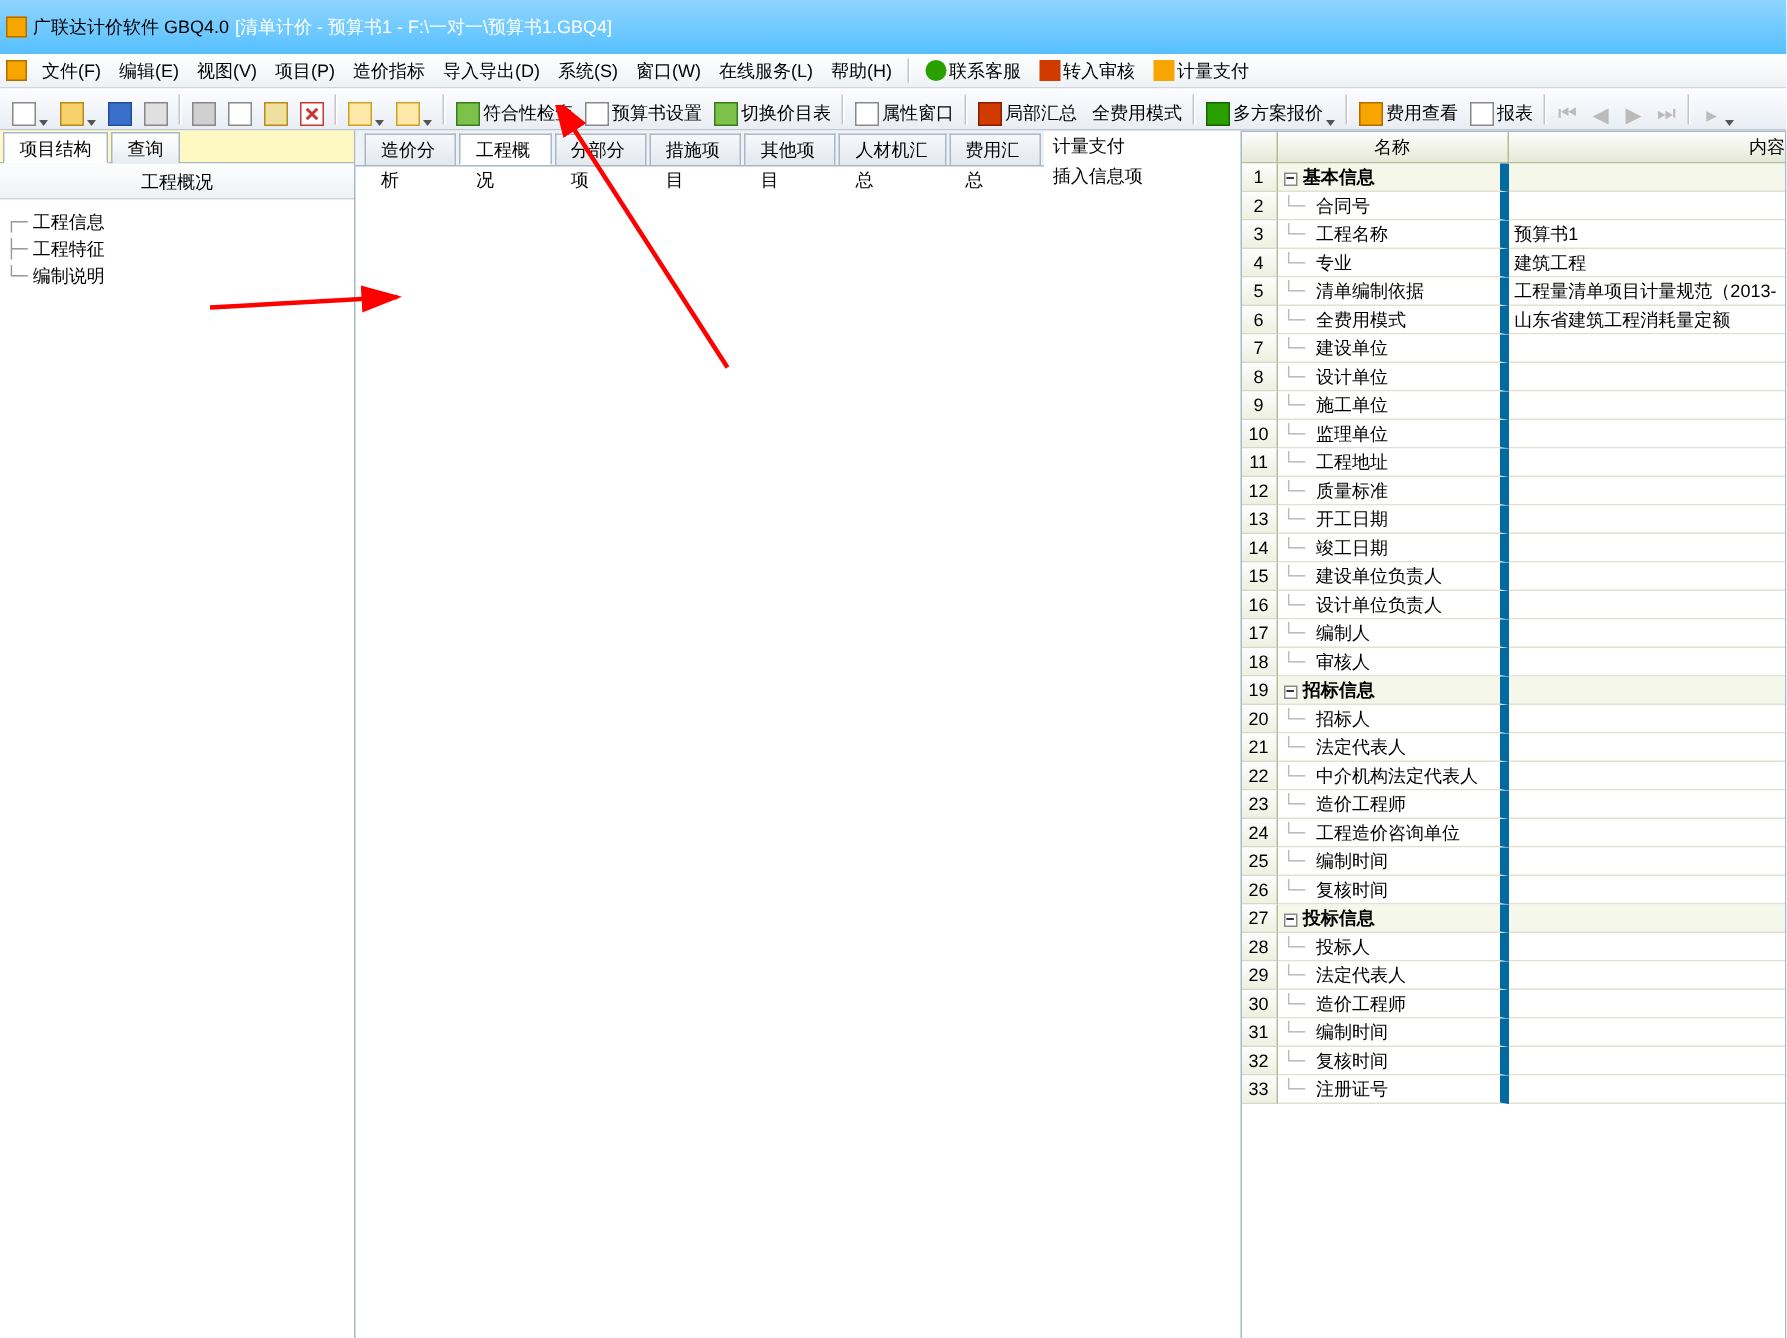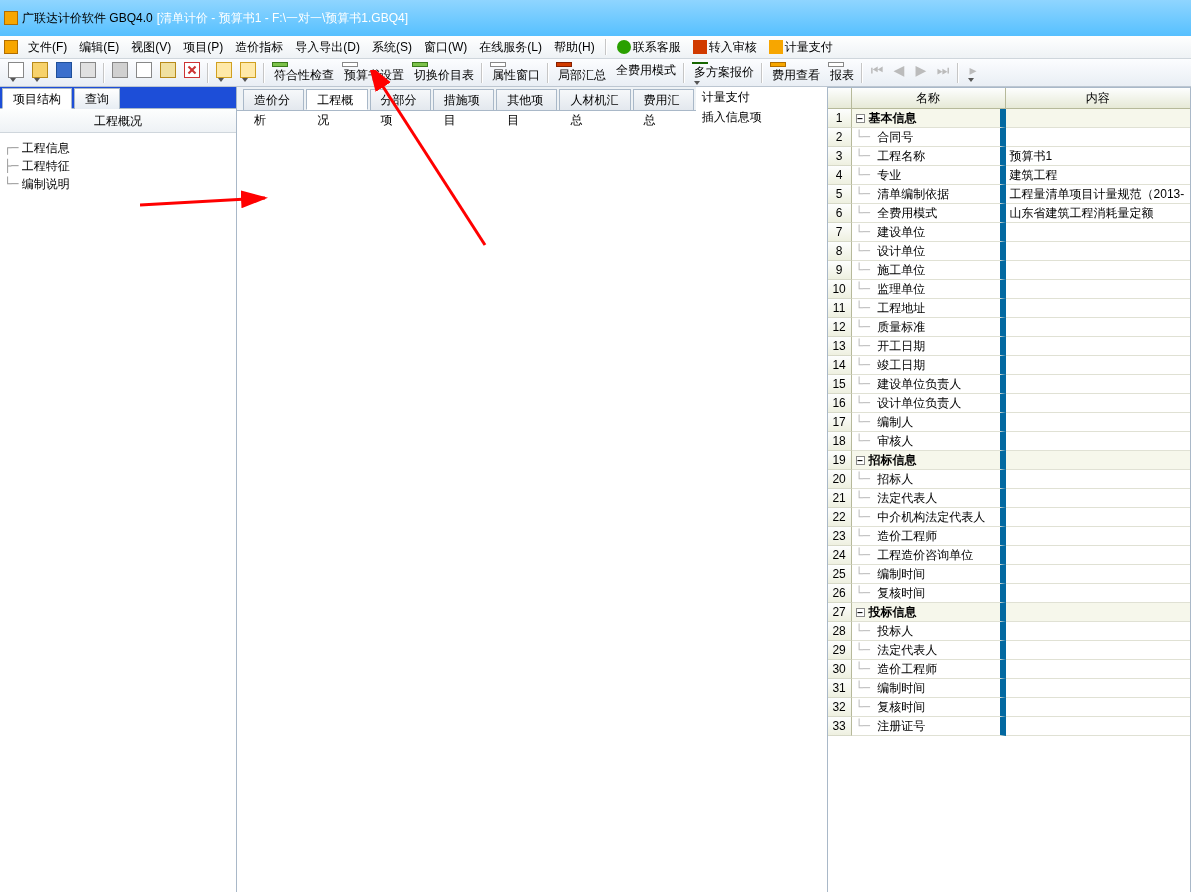--- a/index.html
+++ b/index.html
@@ -15,21 +15,21 @@
   .menu-bar { background: linear-gradient(#fff, #eef2f5); height: 23px; line-height: 23px; padding-left: 4px; border-bottom:1px solid #cfd6dc; display:flex; align-items:center; }
   .menu-bar .app-ico { width:14px; height:14px; background:#f7a600; margin-right:4px; display:inline-block; border:1px solid #b06d00; }
   .menu-item { display:inline-block; padding: 0 6px; cursor:default; }
   .menu-sep { display:inline-block; width:2px; height:16px; margin:0 4px; border-left:1px solid #c6c6c6; border-right:1px solid #fff; vertical-align:middle; }
   .menu-green { width:14px; height:14px; background:#2aa000; border-radius:7px; display:inline-block; vertical-align:middle; margin-right:2px;}
   .menu-red   { width:14px; height:14px; background:#d13b00; display:inline-block; vertical-align:middle; margin-right:2px;}
   .menu-orange{ width:14px; height:14px; background:#f7a600; display:inline-block; vertical-align:middle; margin-right:2px;}
   
   
   .toolbar { background: linear-gradient(#fcfdff, #e9eef4); height: 28px; border-bottom:1px solid #bcc6d1; display:flex; align-items:center; padding-left:4px; }
-  .tool-btn { display:inline-flex; align-items:flex-start; padding:0 4px; height:22px; cursor:default;flex-direction:column; }
+  .tool-btn { display:inline-flex; align-items:flex-end; padding:0 4px; height:22px; cursor:default; }
   .tool-sep { width:2px; height:20px; border-left:1px solid #c6c6c6; border-right:1px solid #fff; margin:0 3px;}
   .ico { width:16px; height:16px; display:inline-block; vertical-align:middle; }
   .ico-new { background:#fff; border:1px solid #888;}
   .ico-open { background:#f7d26b; border:1px solid #b78a1a;}
   .ico-save { background:#3b6fcc; border:1px solid #1f4f99;}
   .ico-refresh{ background:#e0e0e0; border:1px solid #888; position:relative;}
   .ico-undo  { background:#ffe9a8; border:1px solid #d0a020;}
   .ico-redo  { background:#ffe9a8; border:1px solid #d0a020;}
   .ico-cut   { background:#d0d0d0; border:1px solid #888;}
   .ico-copy  { background:#fff; border:1px solid #888;}
@@ -43,42 +43,42 @@
   .ico-multi { background:#2aa000; border:1px solid #166600;}
   .ico-look  { background:#f7a600; border:1px solid #b06d00;}
   .ico-report{ background:#fff; border:1px solid #888;}
   .ico-nav   { color:#bbb; font-size:14px; width:14px; text-align:center;}
   .tool-label{ margin-left:2px; }
   .dropdown-caret { display:inline-block; margin-left:2px; border-left:3px solid transparent; border-right:3px solid transparent; border-top:4px solid #555;}
   
   
   .main-layout { display:flex; height: calc(100vh - 71px);}
   .left-panel { width:237px; border-right:1px solid #a9b8c8; display:flex; flex-direction:column;}
-  .left-tabs { display:flex; height:22px; background:#1d4ed8; border-bottom:1px solid #a9b8c8; padding-left:2px; padding-top:1px;}
+  .left-tabs { display:flex; height:22px; background:#fef9c3; border-bottom:1px solid #a9b8c8; padding-left:2px; padding-top:1px;}
   .left-tab { padding:0 10px; height:21px; line-height:20px; border:1px solid #a9b8c8; border-bottom:none; margin-right:2px; background:linear-gradient(#fff,#e7edf3); cursor:default;}
   .left-tab.active { background:#fff; border-bottom:1px solid #fff; margin-bottom:-1px; font-weight:normal;}
   .left-header { text-align:center; height:24px; line-height:24px; background:linear-gradient(#fdfefe,#eef2f5); border-bottom:1px solid #cfd6dc;}
   .tree { padding:6px 4px; }
   .tree .dash { color:#999; font-family:monospace; }
   .tree .node { line-height:18px; }
   
   
   .right-panel { flex:1; display:flex; flex-direction:row;}
   .content-tabs { display:flex; height:24px; background:#eef2f5; padding-left:6px; padding-top:2px; border-bottom:1px solid #a9b8c8;}
   .content-tab { padding:0 10px; height:21px; line-height:20px; border:1px solid #a9b8c8; border-bottom:none; margin-right:2px; background:linear-gradient(#f6f8fa,#e3e8ee); cursor:default;}
   .content-tab.active { background:#fff; border-bottom:1px solid #fff; margin-bottom:-1px;}
   .sub-actions { height:20px; line-height:20px; padding-left:6px;}
   .sub-action { display:inline-block; margin-right:12px; cursor:default;}
   
   
   .grid { border:1px solid #a9b8c8; width:415px; margin-left:6px; background:#fff;}
   .grid-header { display:flex; background:linear-gradient(#fdfefe,#e6e9d6); border-bottom:1px solid #b6b99a;}
   .gh-corner { width:24px; border-right:1px solid #b6b99a;}
   .gh-name { width:154px; text-align:center; border-right:1px solid #b6b99a; line-height:20px;}
-  .gh-content { flex:1; text-align:center; line-height:20px;}
+  .gh-content { flex:1; text-align:right; line-height:20px;}
   .grid-body { }
   .grow { display:flex; height:19px; line-height:18px; }
   .grow .rn { width:24px; text-align:center; background:linear-gradient(#fdfefe,#eef0e0); border-right:1px solid #b6b99a; border-bottom:1px solid #d7d9c8;}
   .grow .c1 { width:154px; border-right:6px solid #0369a1; border-bottom:1px solid #e0e1d4; padding-left:4px; background:#fff; position:relative;}
   .grow .c2 { flex:1; border-bottom:1px solid #e0e1d4; padding-left:4px; background:#fff;}
   .grow.group .c1 { background:#f6f7eb; font-weight:bold;}
   .grow.group .c2 { background:#f6f7eb;}
   .expander { display:inline-block; width:9px; height:9px; border:1px solid #888; line-height:7px; text-align:center; font-size:10px; margin-right:4px; background:#fff; cursor:default;}
   .tree-dash { color:#bbb; font-family:monospace;}
   

